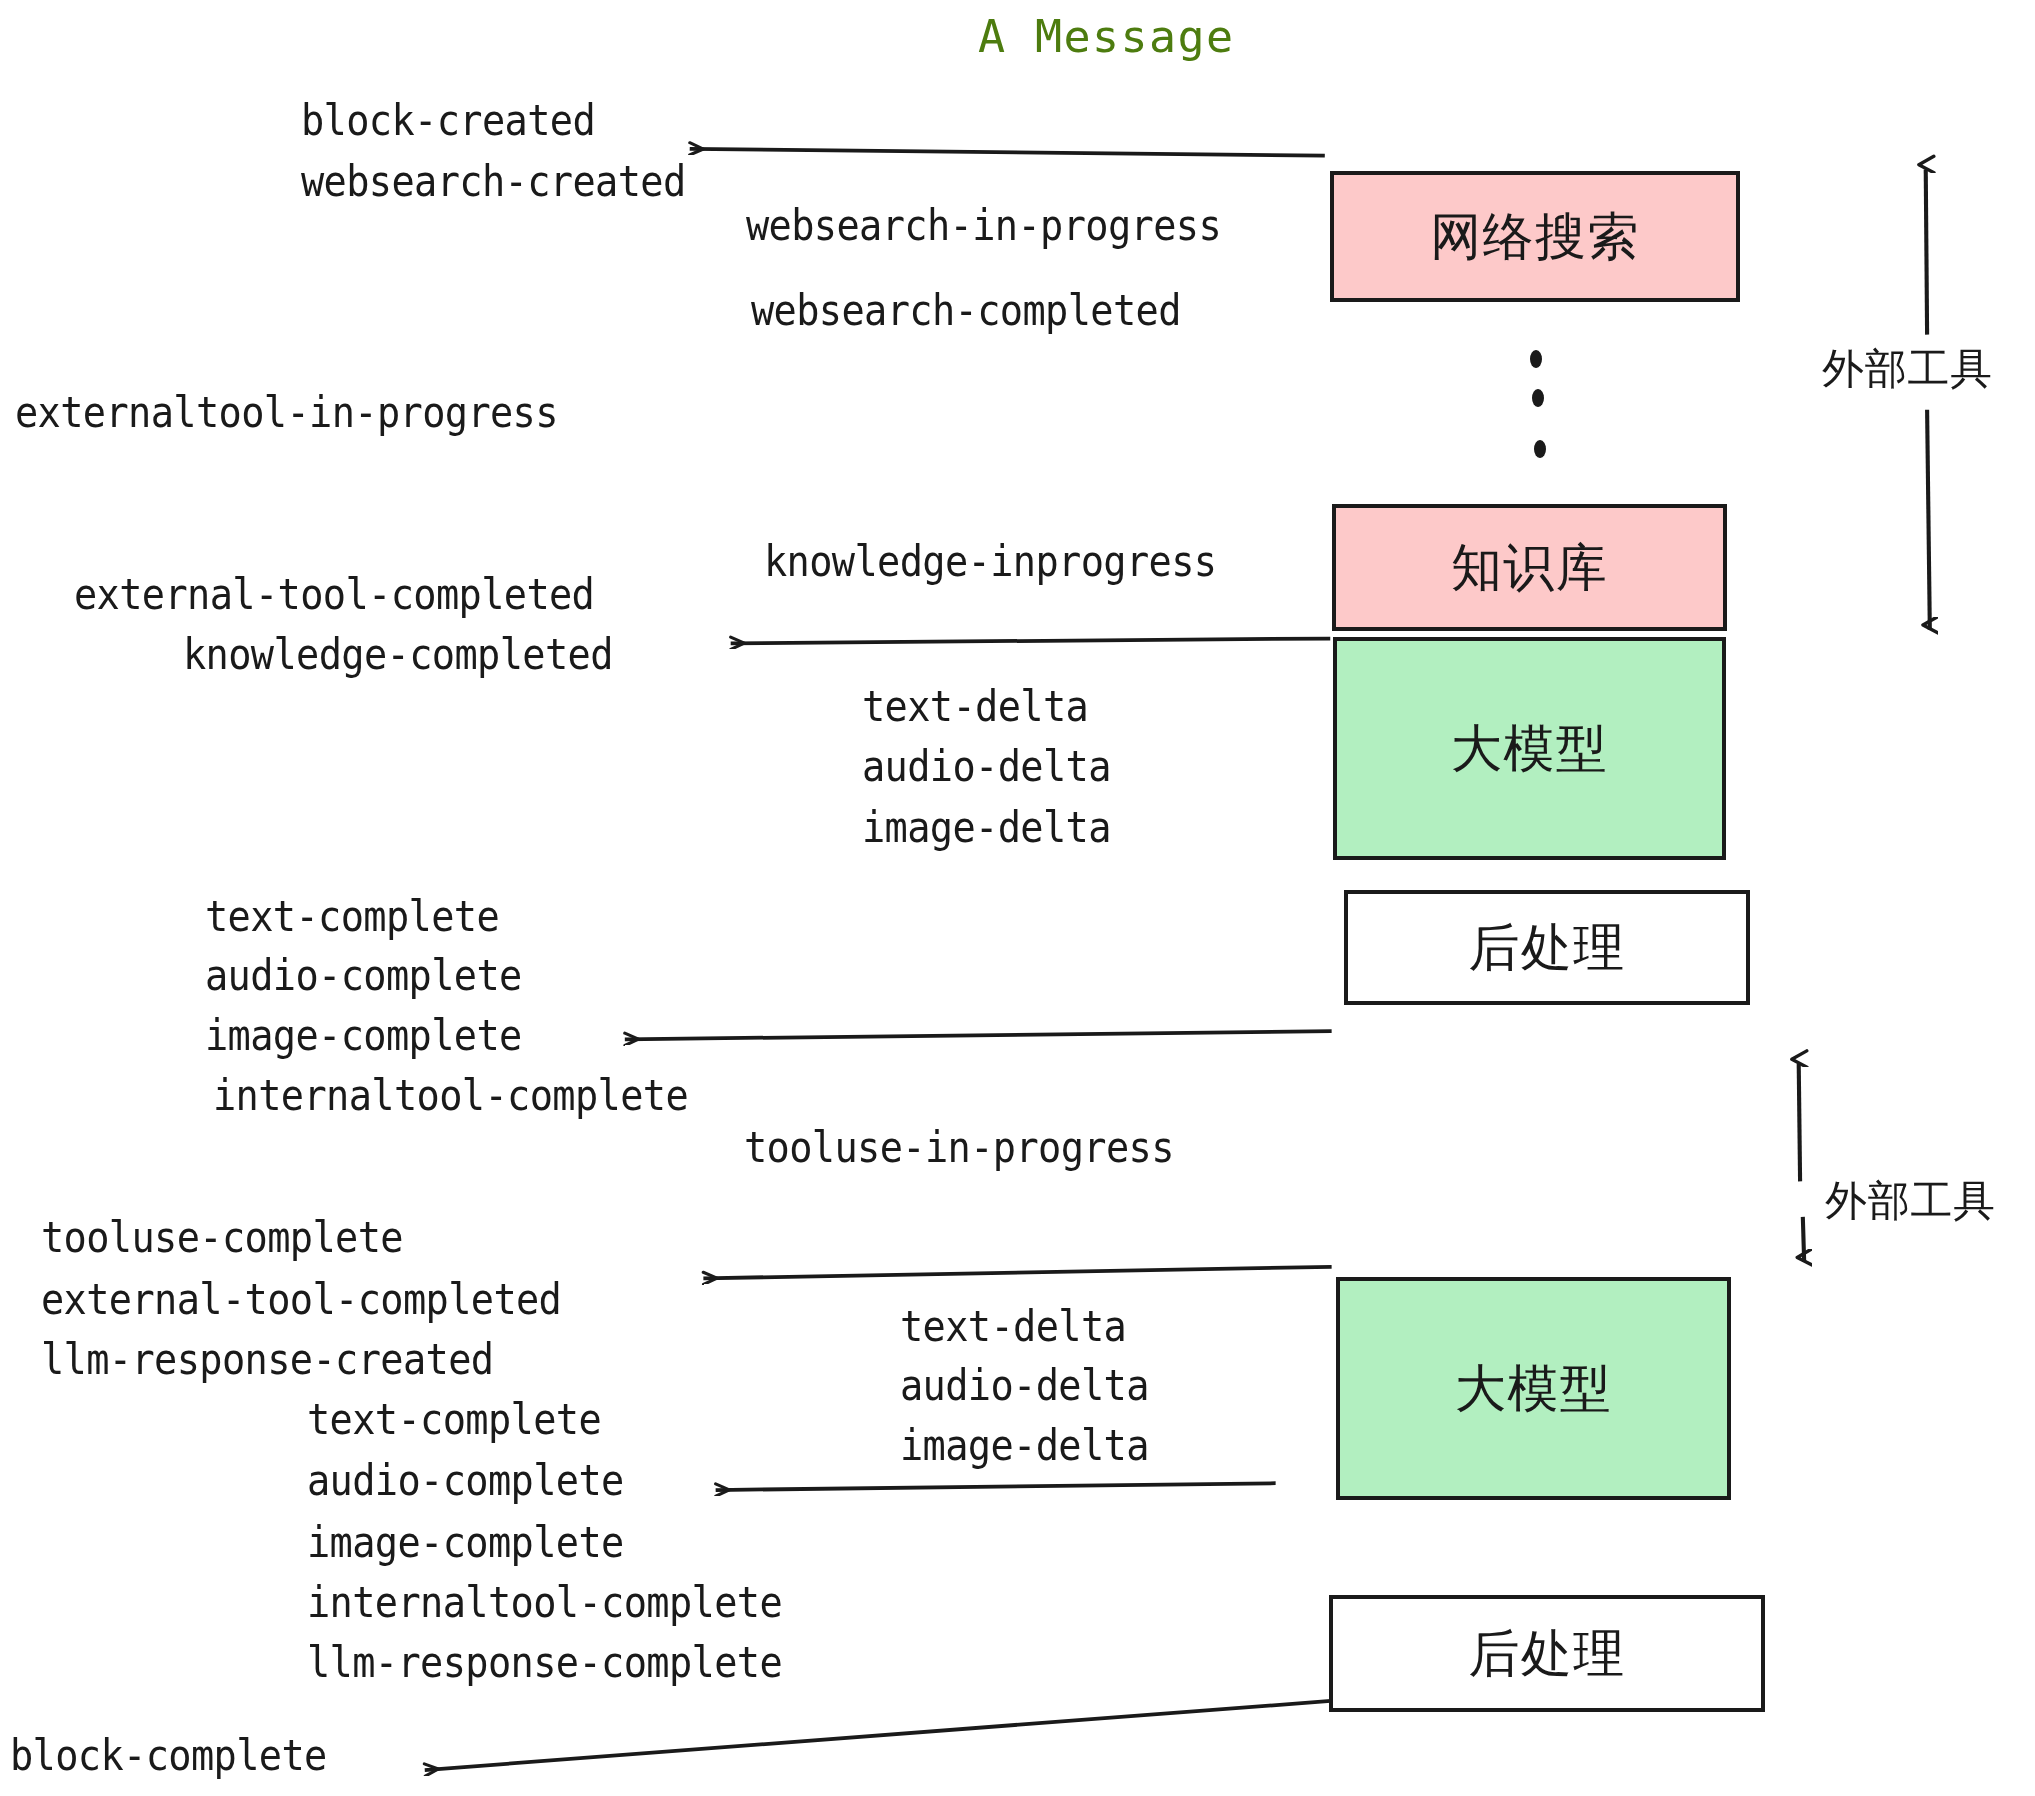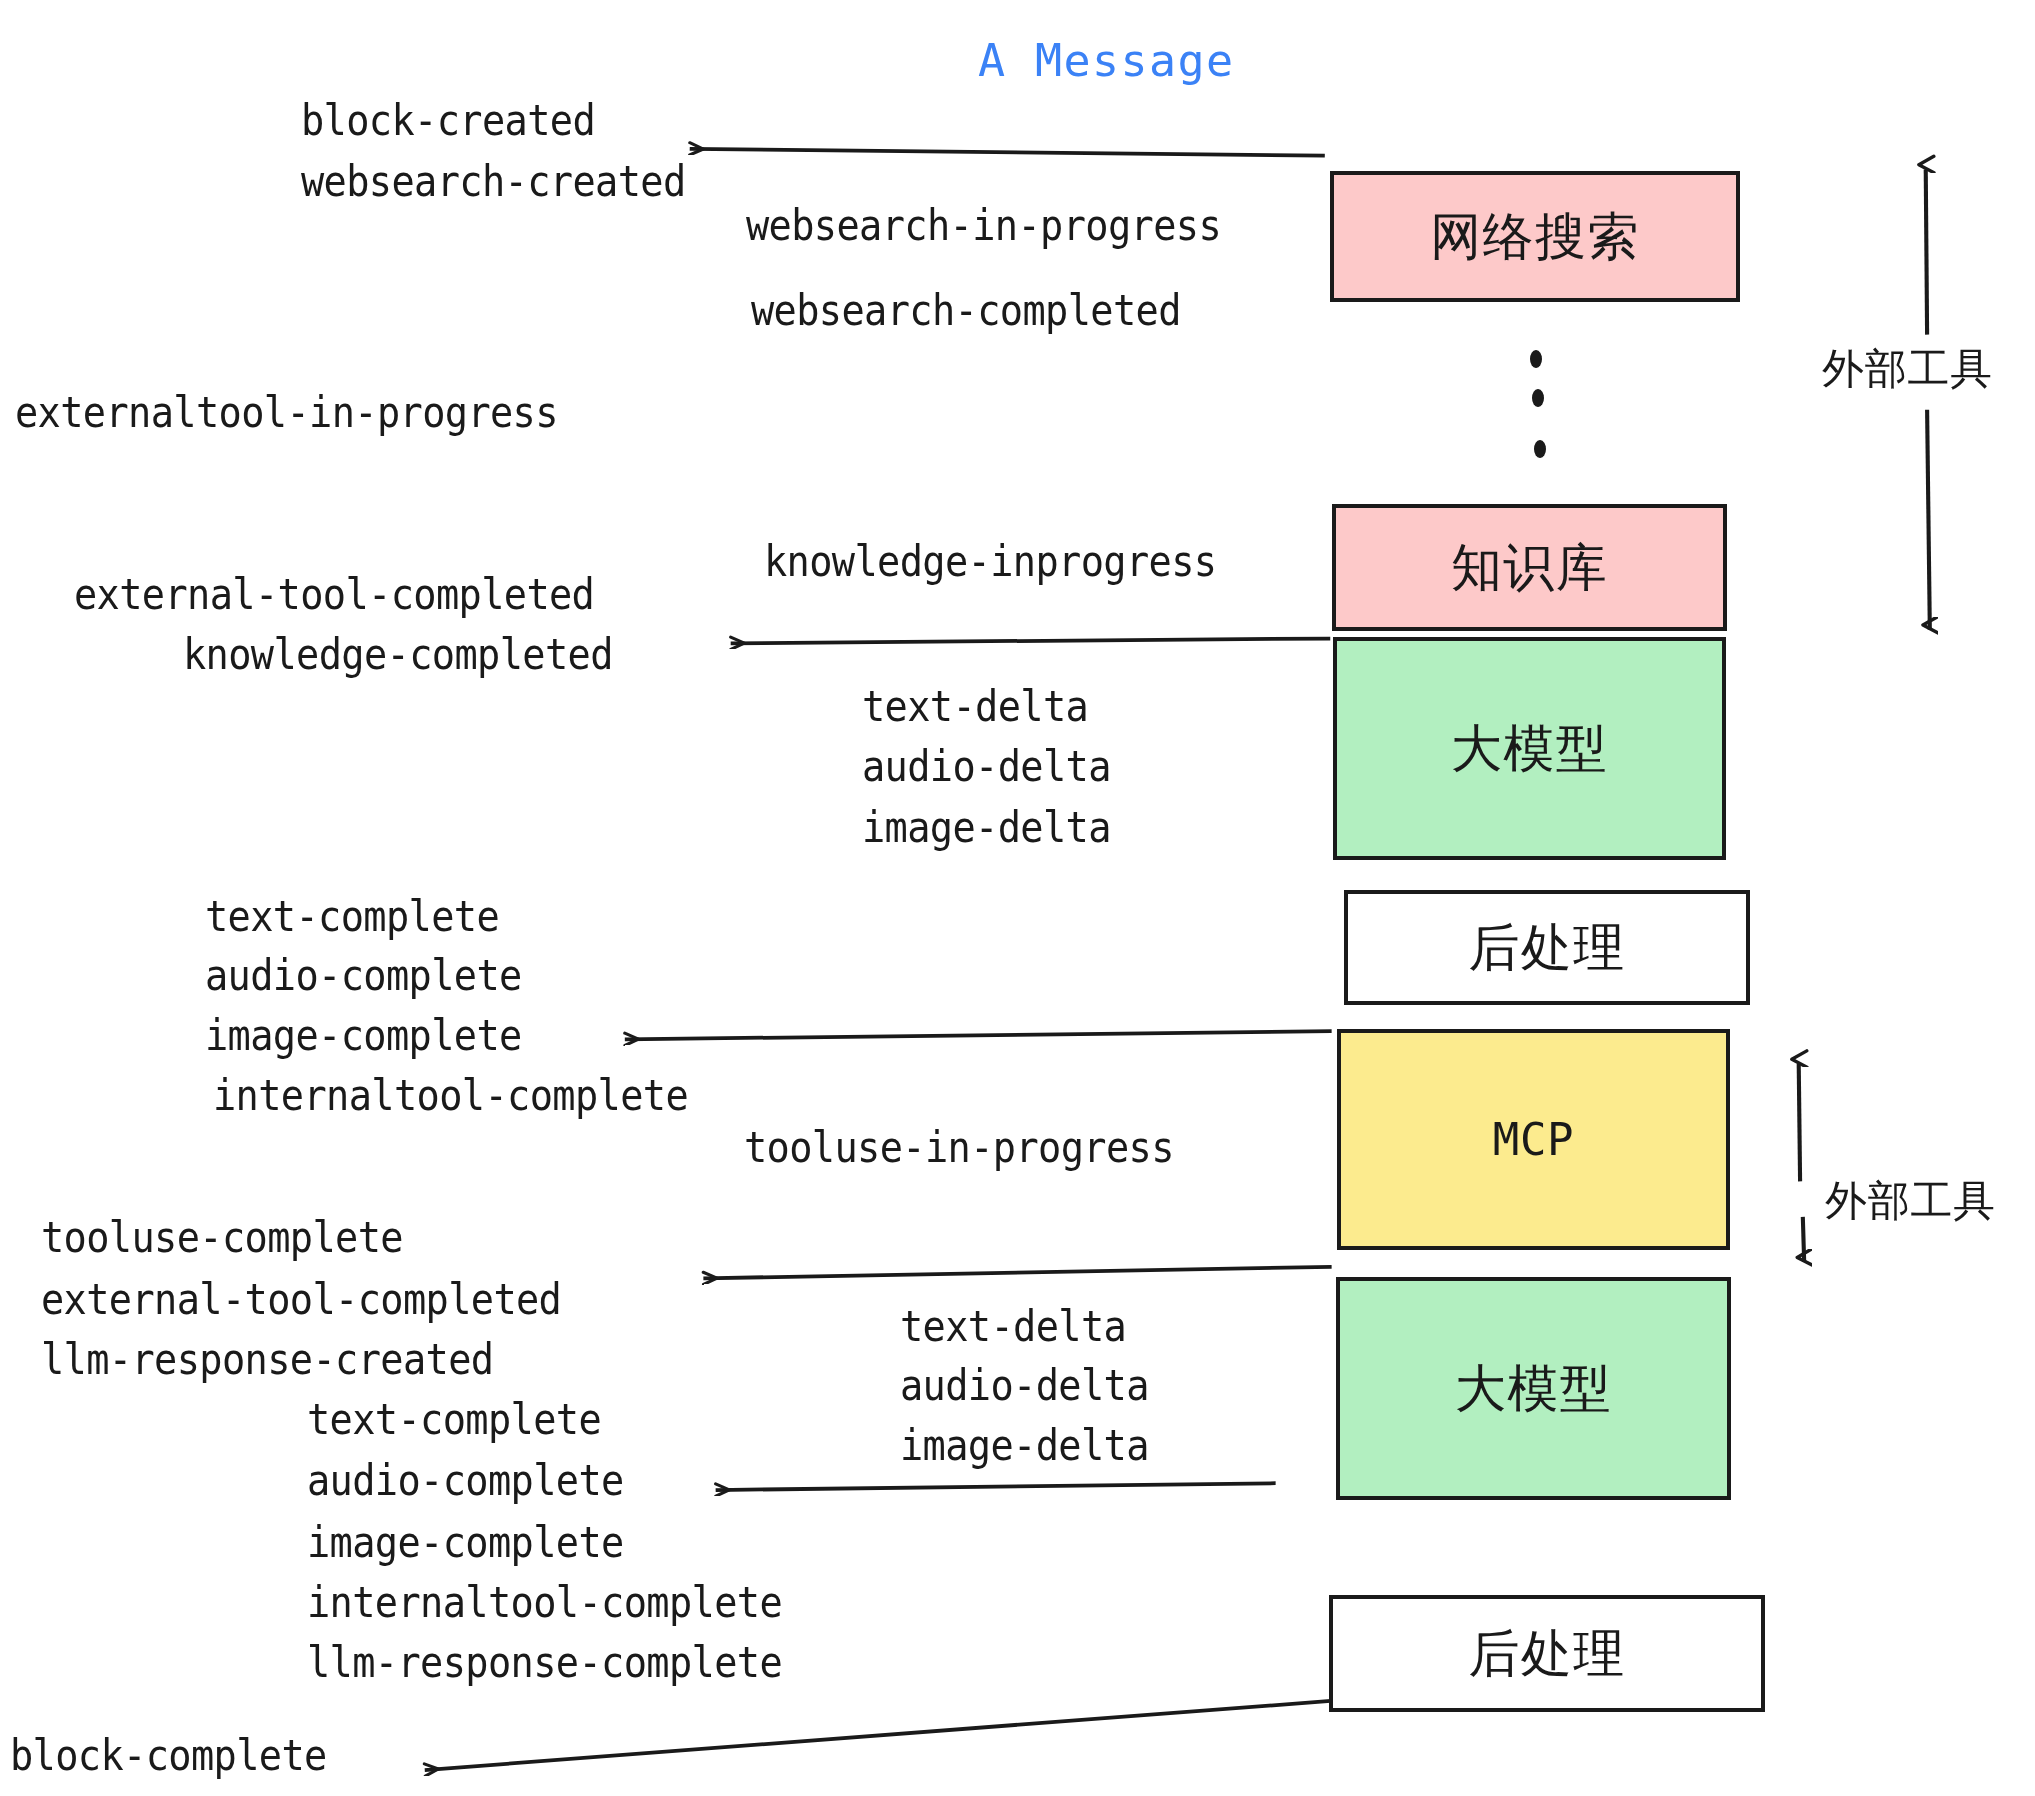--- a/index.html
+++ b/index.html
@@ -18,26 +18,25 @@
     font-family:"DejaVu Sans Mono","Liberation Mono",monospace;
     font-size:42px;
     line-height:1;
     letter-spacing:-0.7px;
     transform:scaleX(0.92);
     transform-origin:left center;
   }
   .title{
     position:absolute;
     white-space:nowrap;
-    color:#3b82f6;
+    color:#4d7c0f;
     font-family:"DejaVu Sans Mono","Liberation Mono",monospace;
     font-size:45px;
     line-height:1;
     letter-spacing:1.4px;
-    margin-top:24px;
   }
   .box{
     position:absolute;
     box-sizing:border-box;
     border:4.1px solid #1a1a1a;
     display:flex;
     align-items:center;
     justify-content:center;
     color:#1a1a1a;
   }
@@ -180,23 +179,20 @@
   </div>
 
   <div class="box" style="left:1333px; top:637px; width:393px; height:223px; background:#B2EFC0;">
     <span class="cn">大模型</span>
   </div>
 
   <div class="box" style="left:1344px; top:890px; width:406px; height:115px; background:#FFFFFF;">
     <span class="cn">后处理</span>
   </div>
 
-  <div class="box" style="left:1337px; top:1029px; width:393px; height:221px; background:#FCEB8E;">
-    <span class="en">MCP</span>
-  </div>
 
   <div class="box" style="left:1336px; top:1277px; width:395px; height:223px; background:#B2EFC0;">
     <span class="cn">大模型</span>
   </div>
 
   <div class="box" style="left:1329px; top:1595px; width:436px; height:117px; background:#FFFFFF;">
     <span class="cn">后处理</span>
   </div>
 
   <div class="dot" style="left:1530px; top:350px;"></div>

